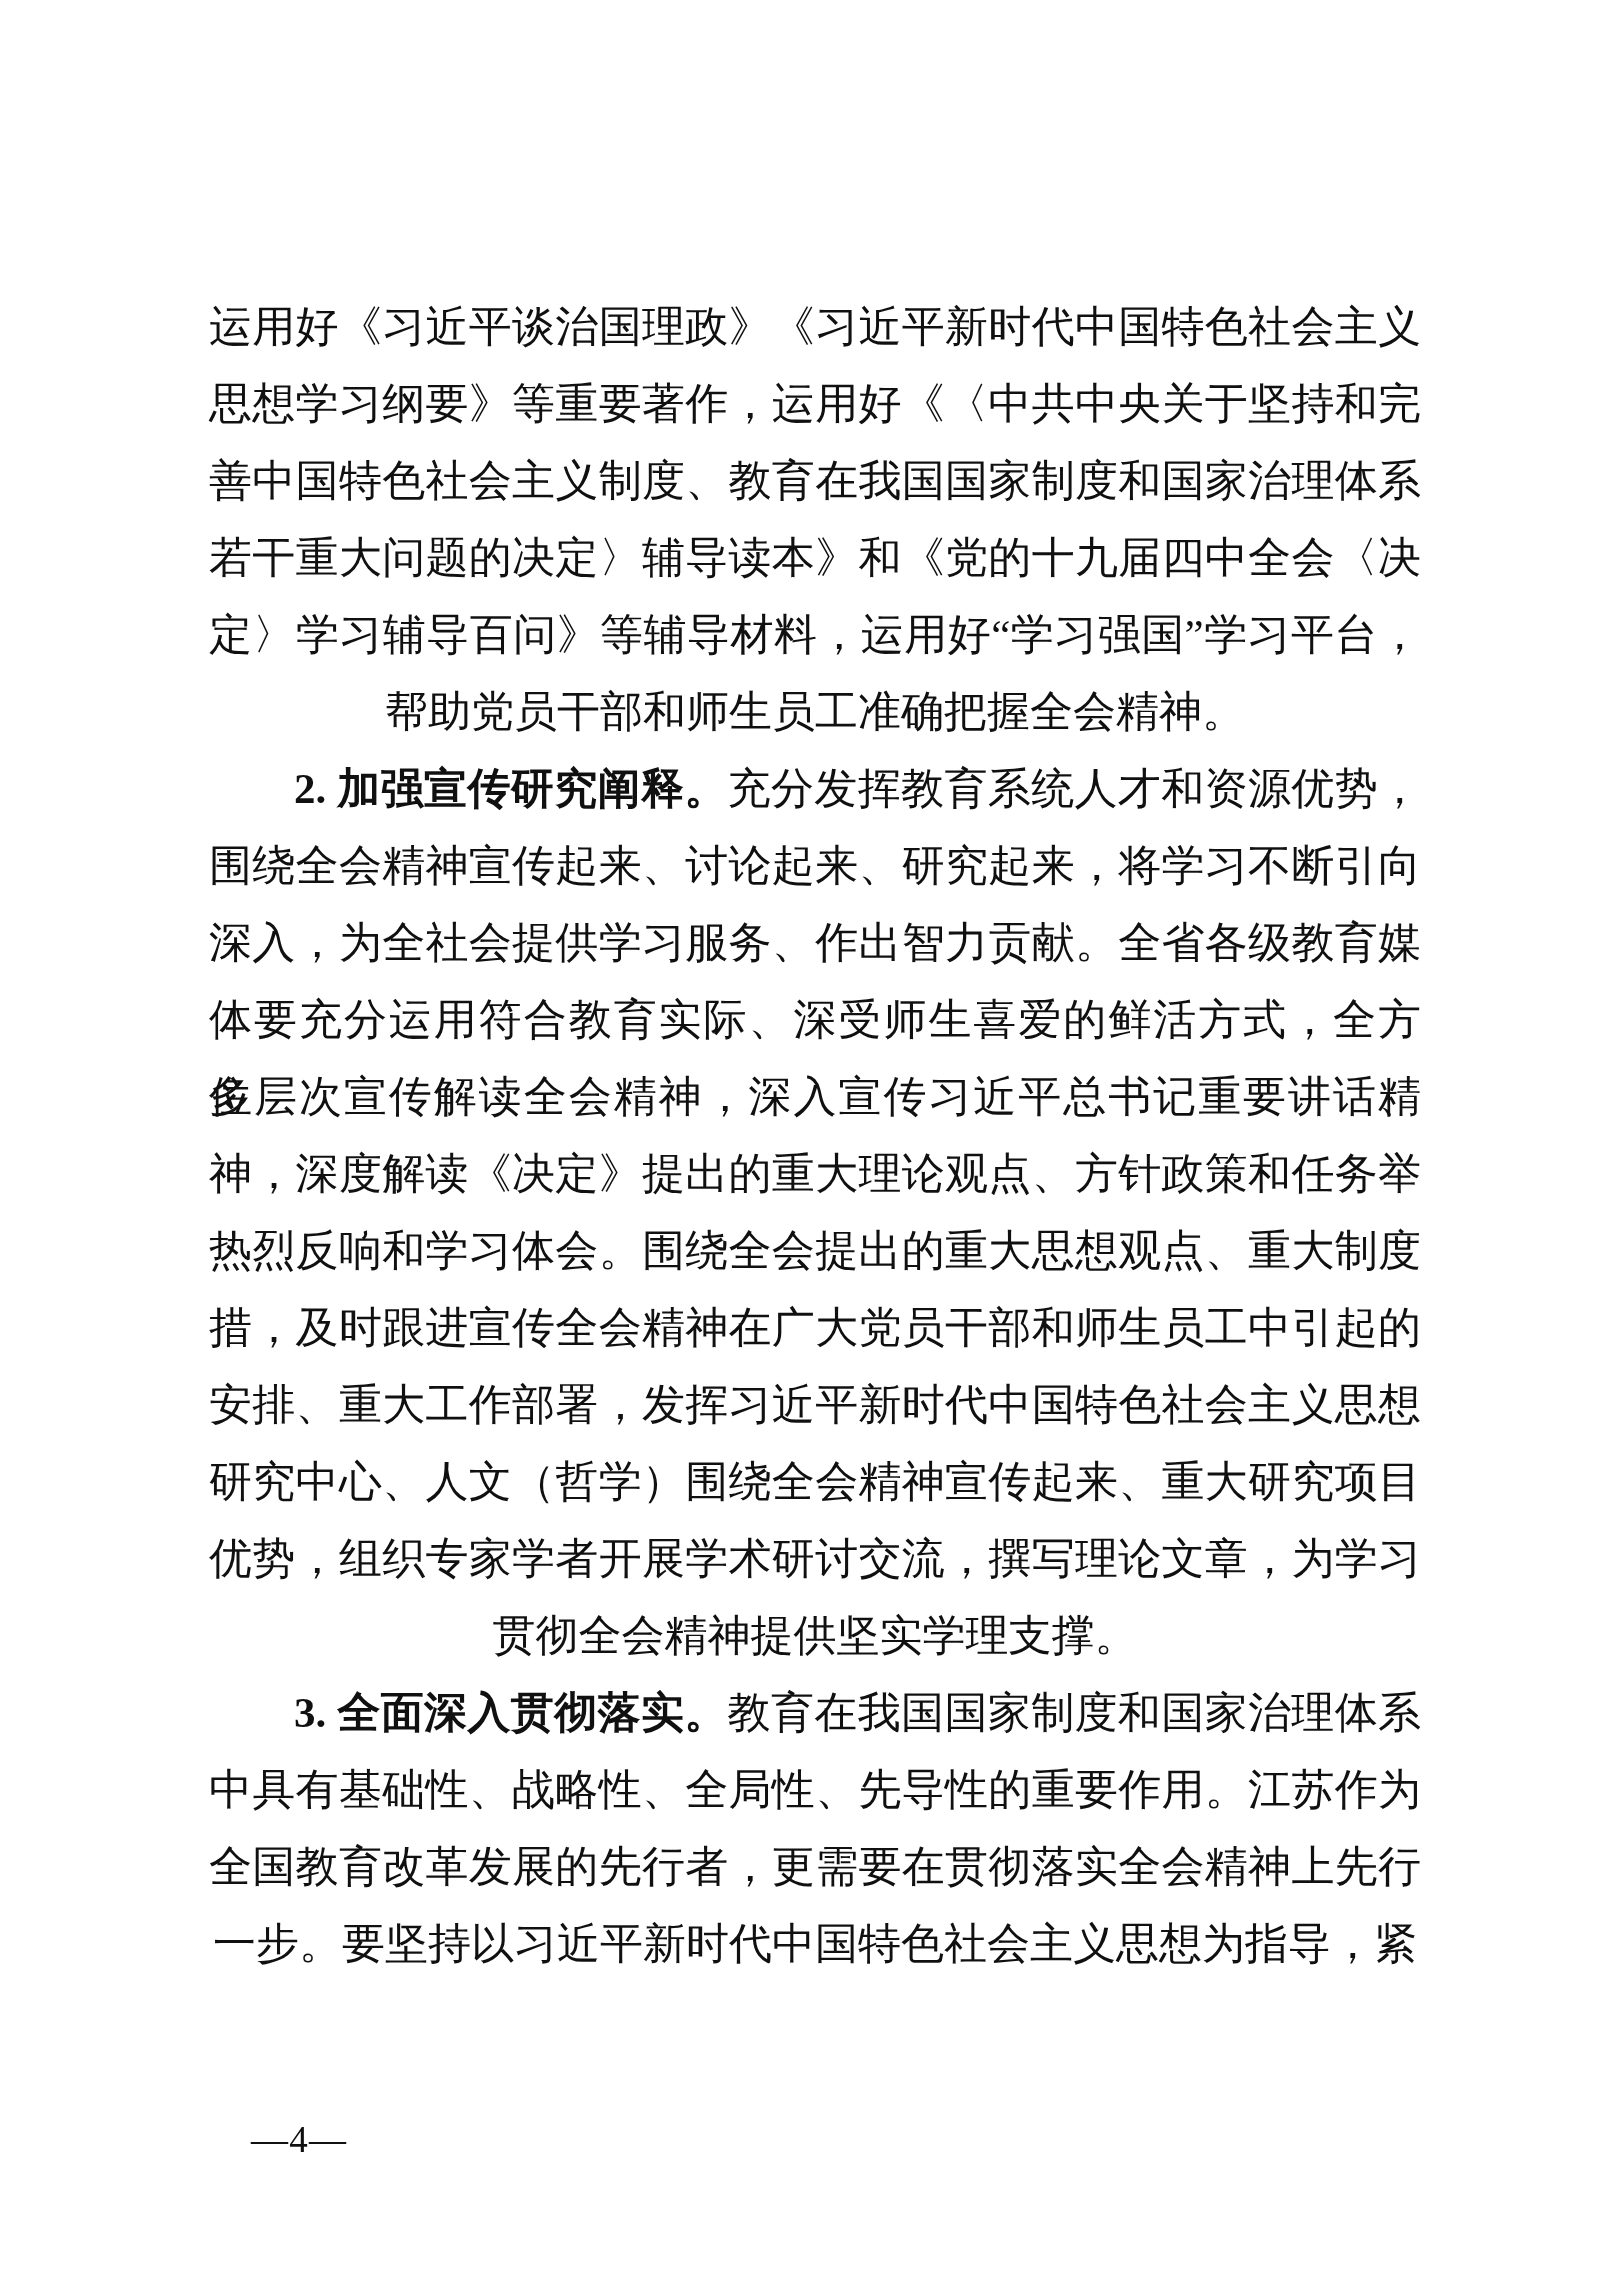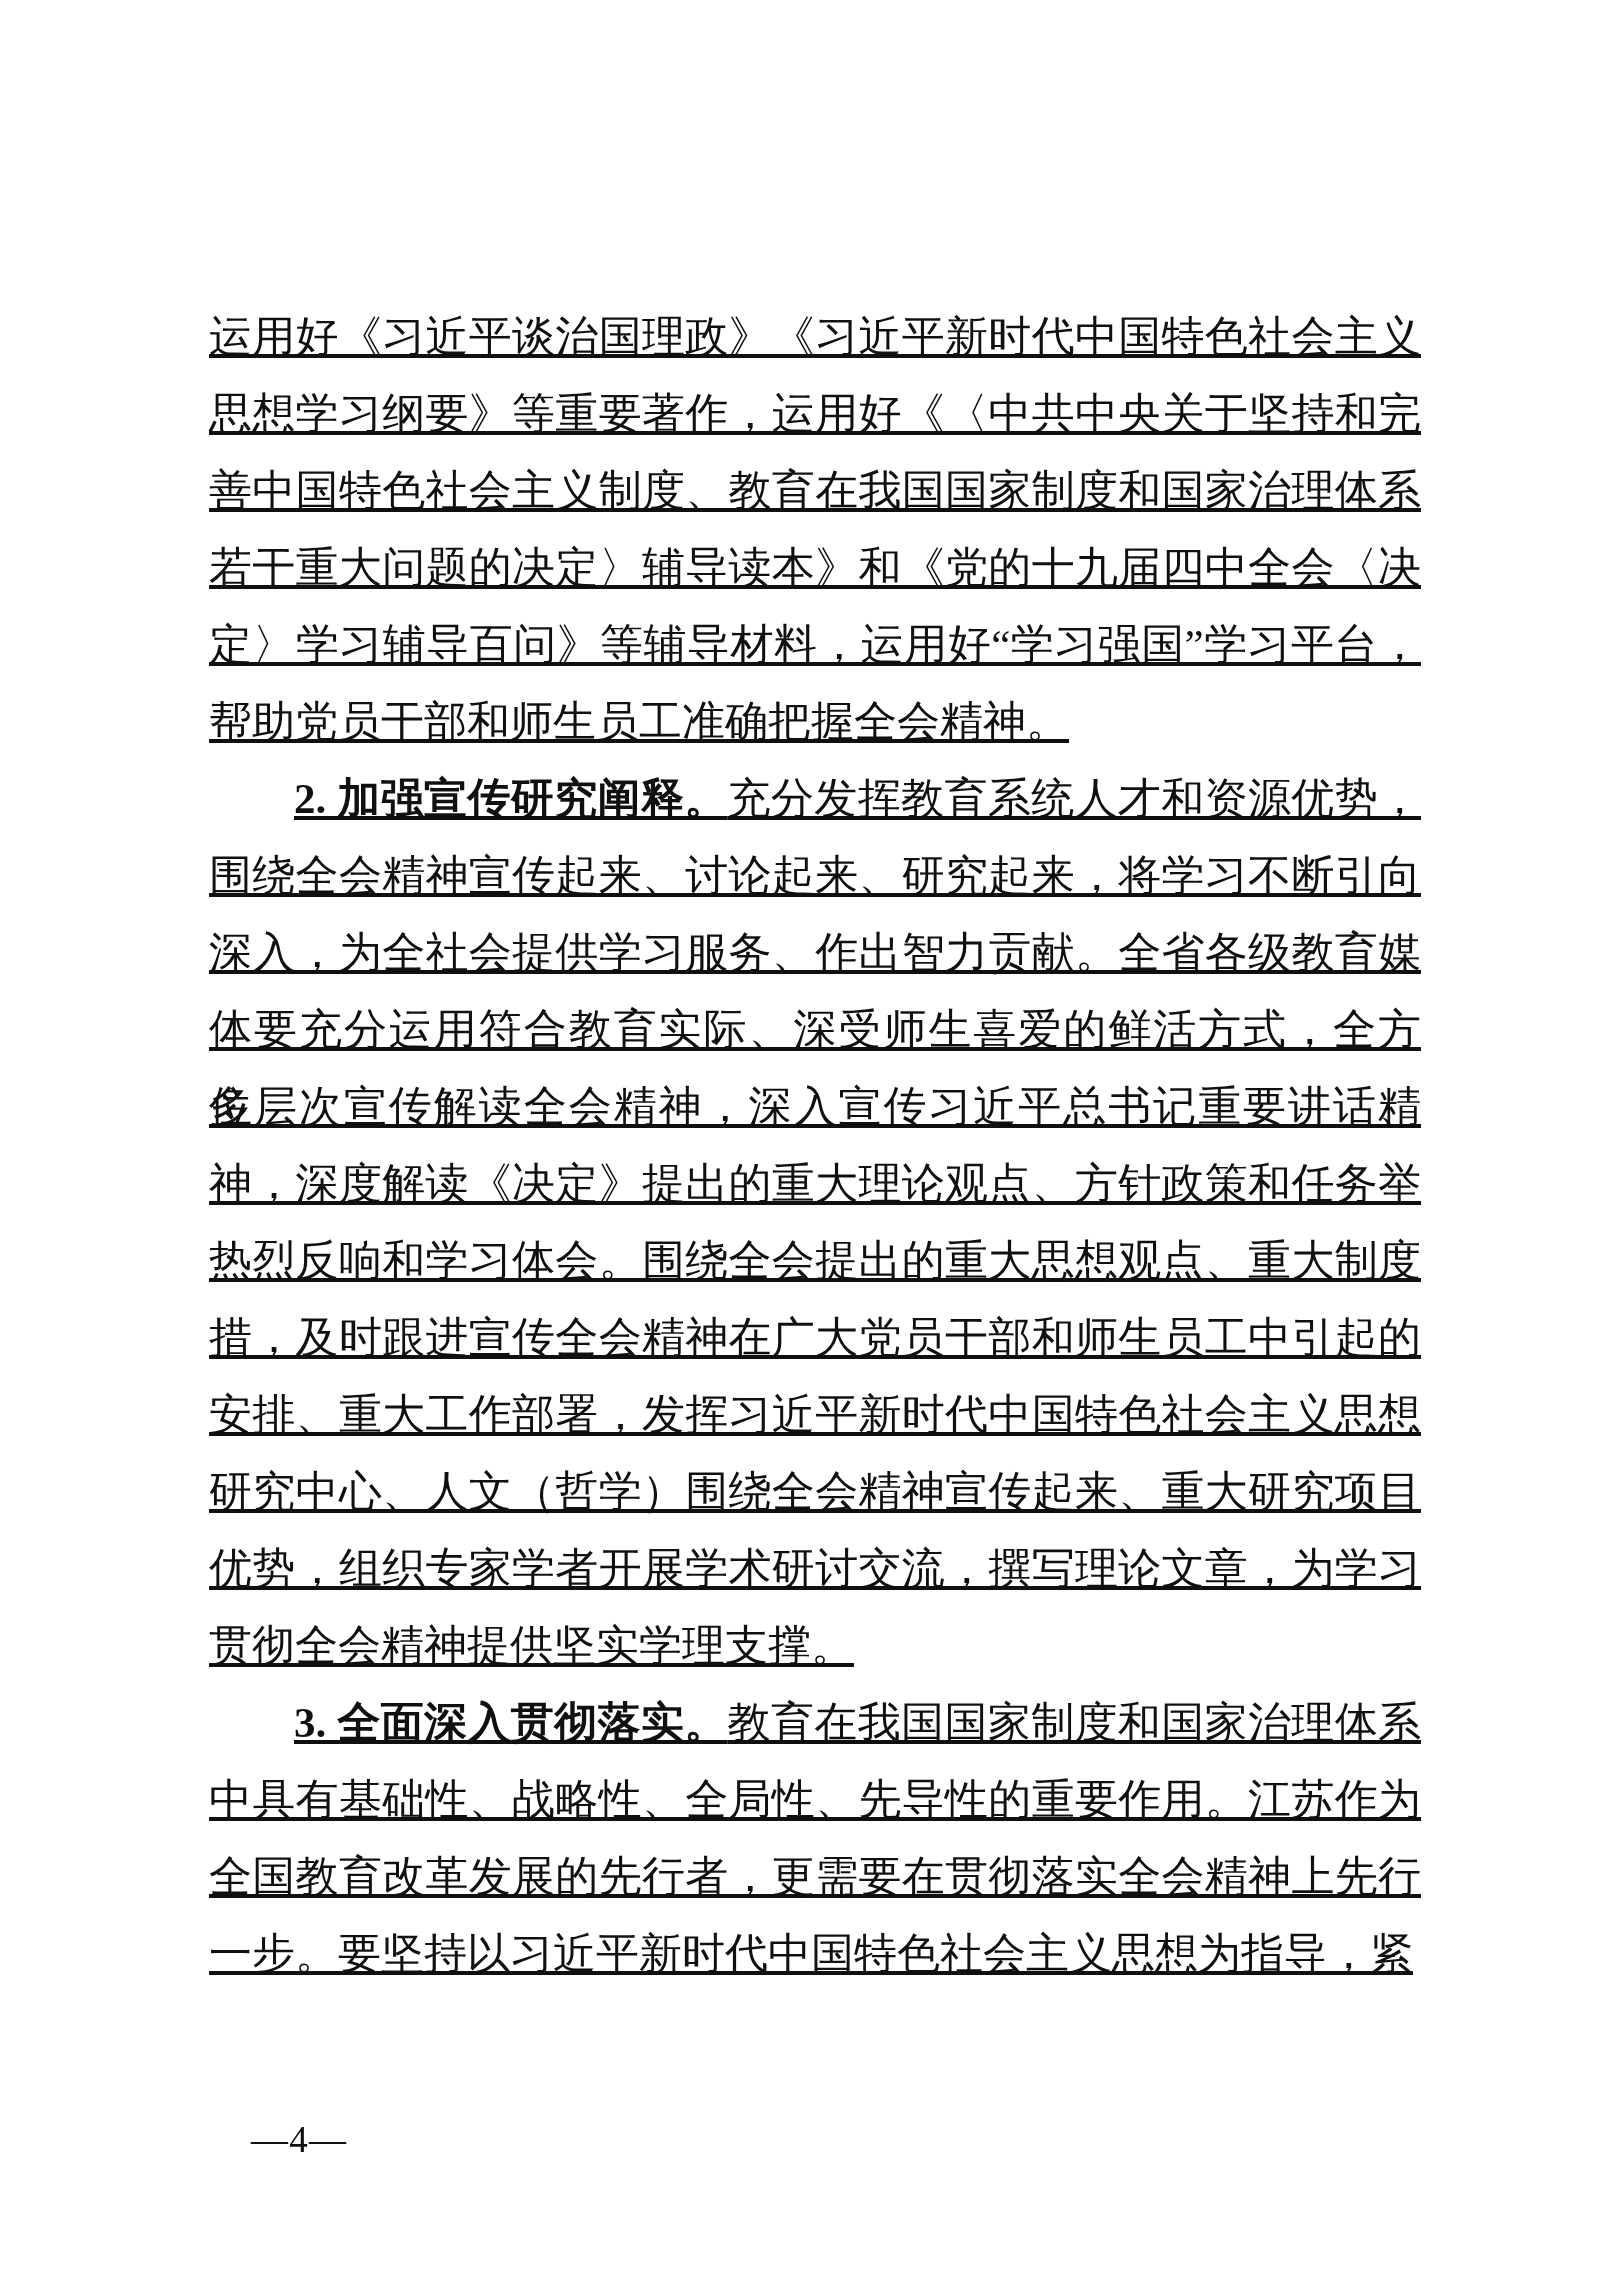--- a/index.html
+++ b/index.html
@@ -19,30 +19,29 @@
     left: 0;
     top: 0;
     width: 1622px;
     height: 2295px;
     background: #ffffff;
     overflow: hidden;
   }
   .text-block {
     position: absolute;
     left: 209px;
-    top: 298px;
+    top: 288px;
     width: 1212px;
-    text-decoration: underline;
   }
   .line {
     height: 77px;
     line-height: 77px;
     font-size: 43px;
     white-space: nowrap;
-    text-align: left;
+    text-align: center;
     color: #101010;
   }
   .line.fill {
     white-space: normal;
     text-align: justify;
     text-align-last: justify;
     text-justify: inter-character;
   }
   .line.indent {
     text-indent: 85px;

